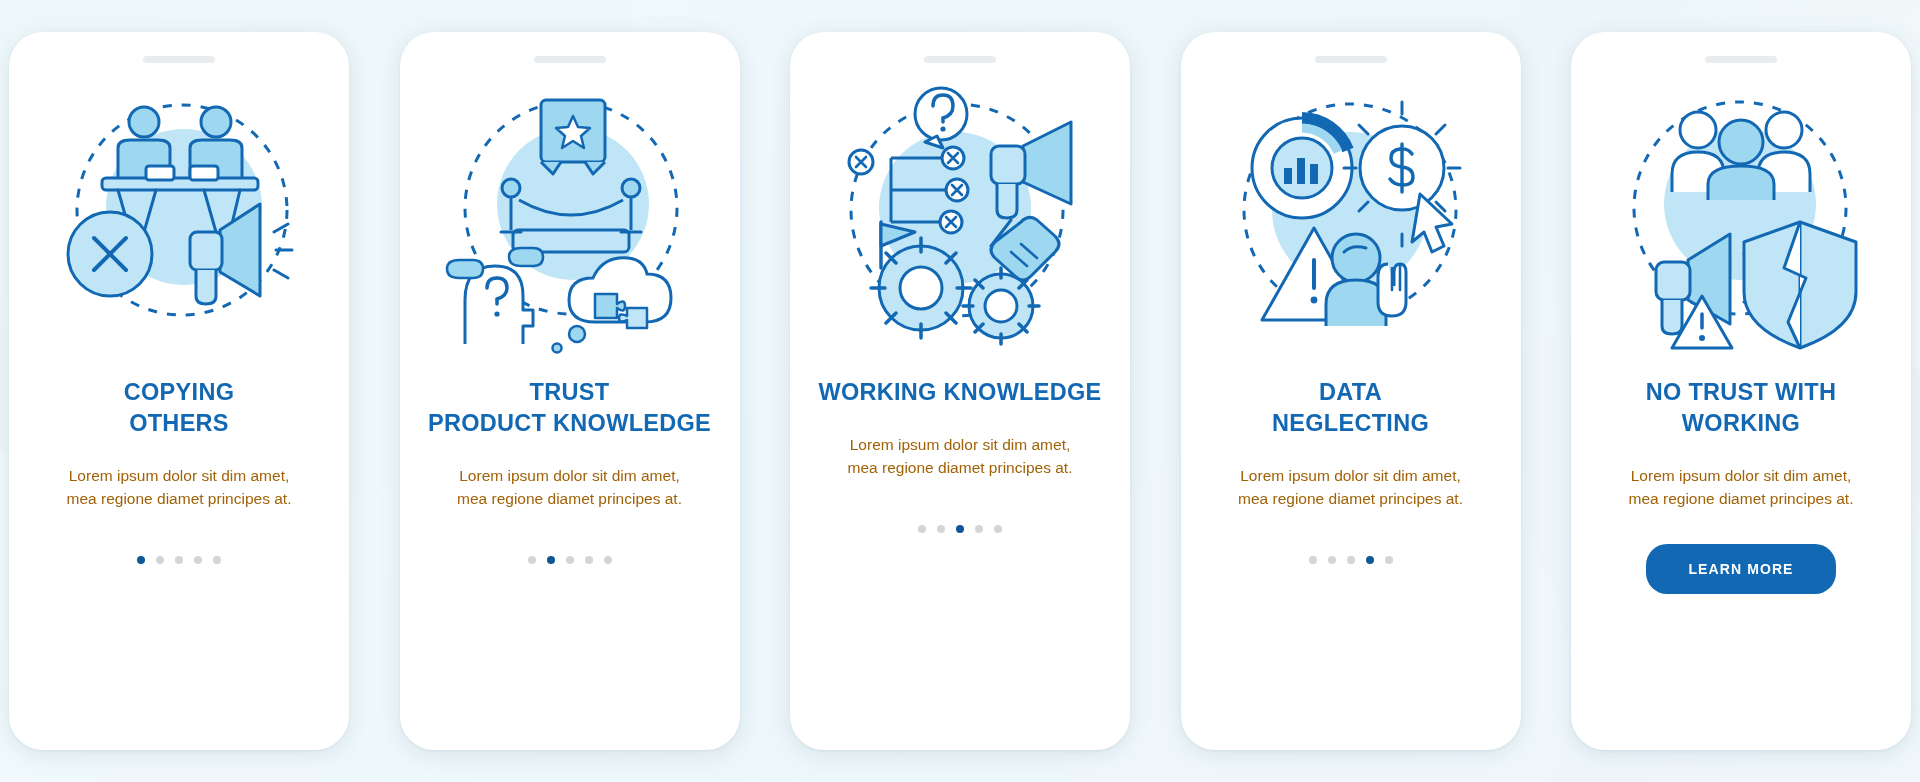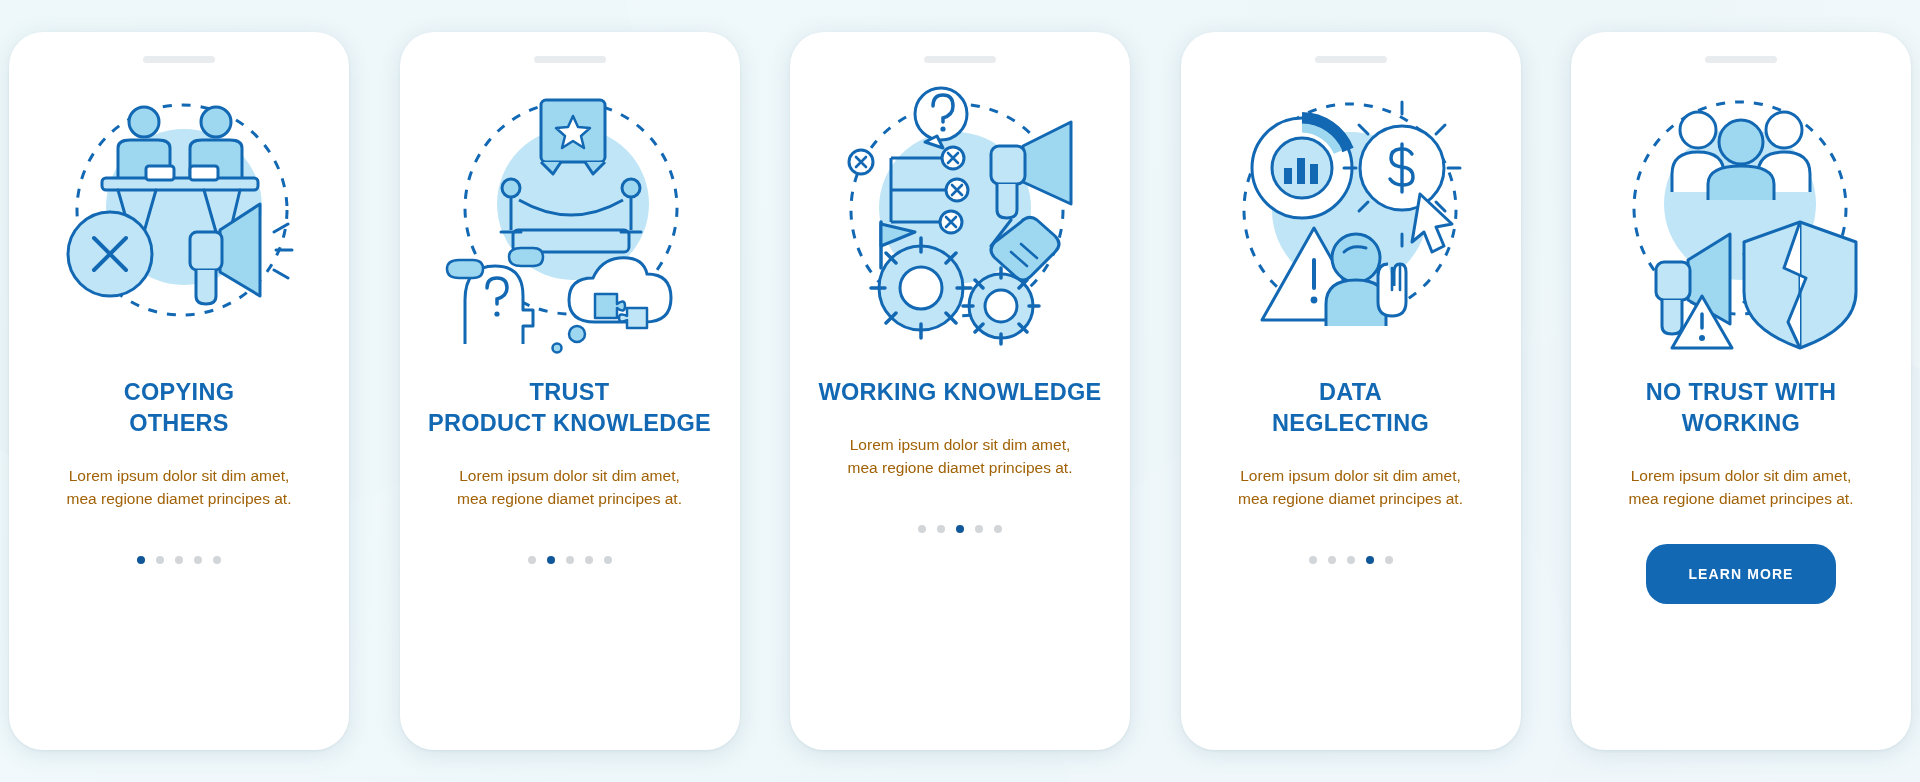--- a/index.html
+++ b/index.html
@@ -132,21 +132,21 @@
     height: 8px;
     border-radius: 50%;
     background: #d3d6d9;
   }
   .dot.active {
     background: #10579a;
   }
   .cta {
     margin-top: 34px;
     width: 190px;
-    height: 60px;
+    height: 50px;
     border-radius: 21px;
     background: #1268b3;
     color: #ffffff;
     font-size: 14px;
     font-weight: bold;
     letter-spacing: 1.1px;
     display: flex;
     align-items: center;
     justify-content: center;
     border: none;

